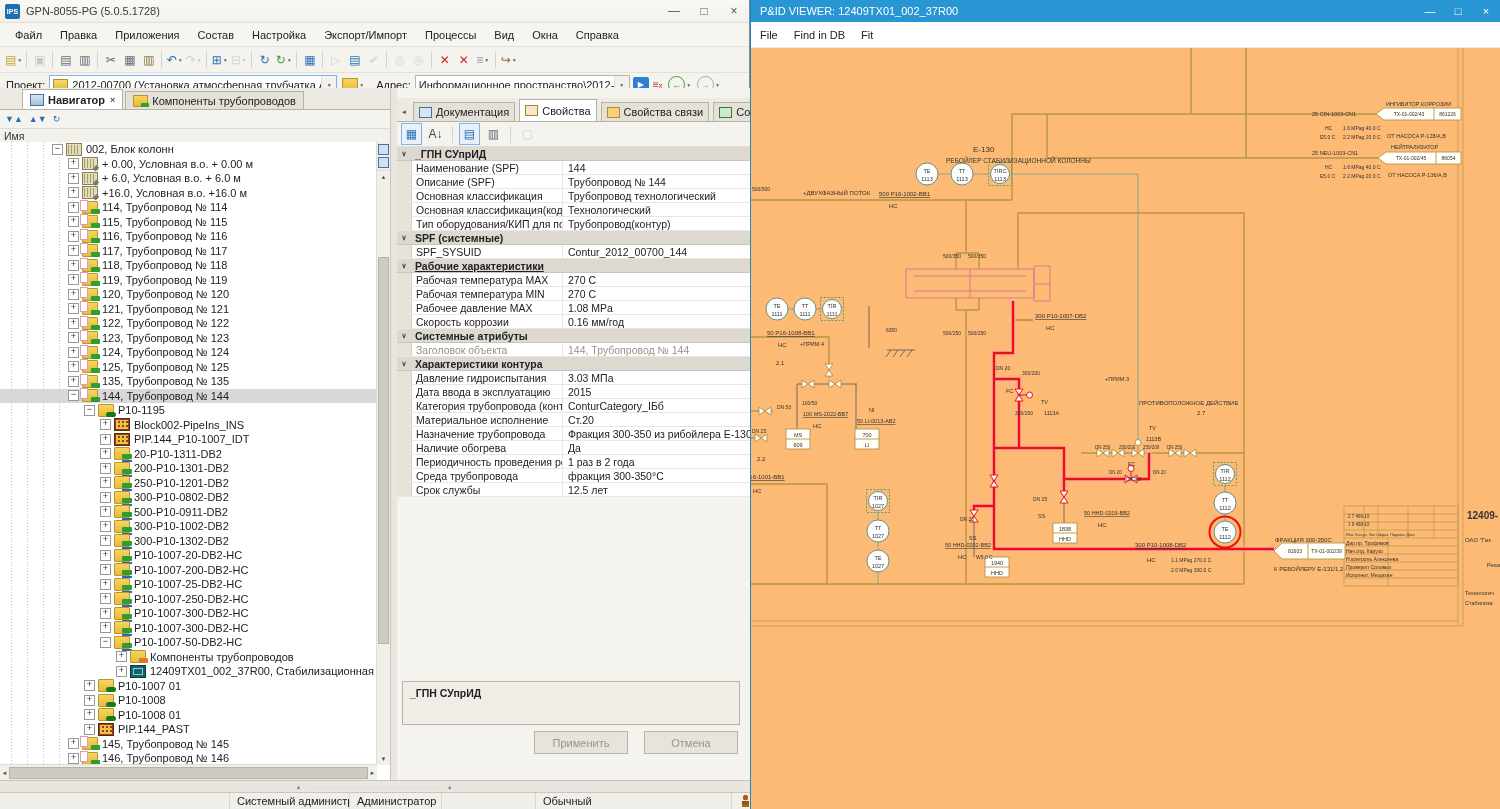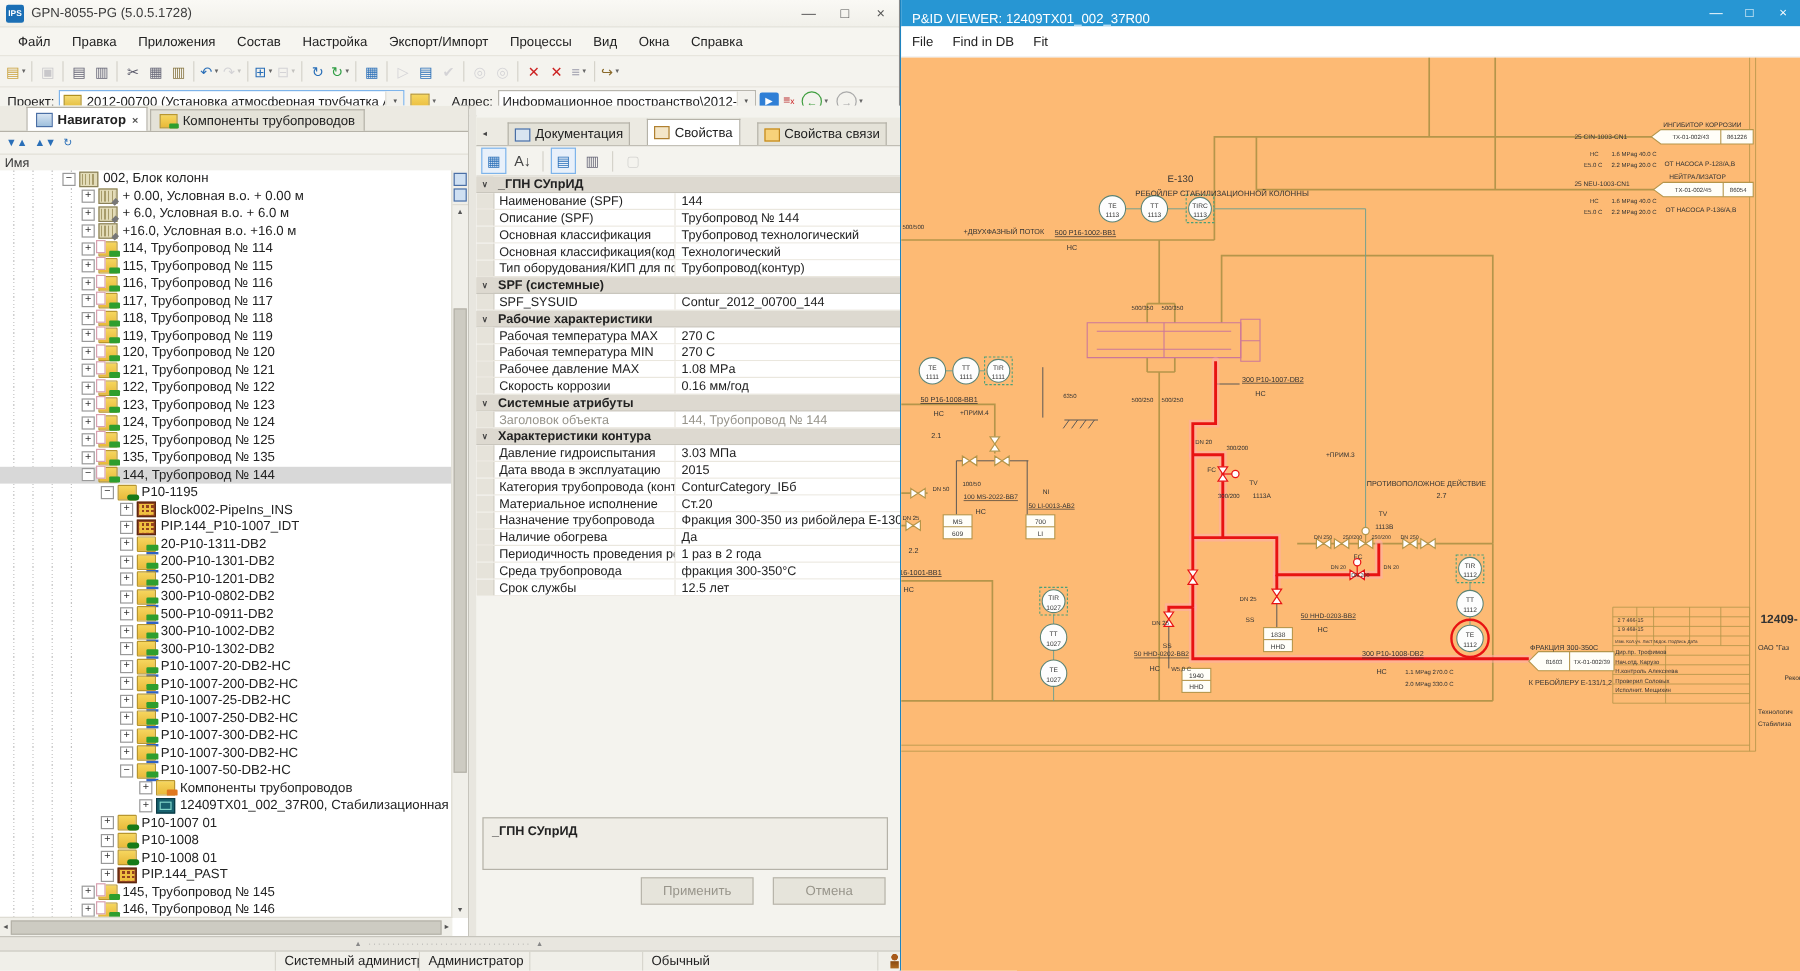--- a/index.html
+++ b/index.html
@@ -72,21 +72,21 @@
   .hscroll{position:absolute;left:0;right:13px;bottom:0;height:15px;background:#f0efe9;border-top:1px solid #dedcd3;display:flex;align-items:center}
   .harrow{width:13px;display:flex;align-items:center;justify-content:center;font-size:6px;color:#555}
   .hthumb{height:10px;background:#cdcbc2;border:1px solid #b5b2a8;width:505px}
   .minitools{height:26px;display:flex;flex-direction:column;align-items:center;gap:2px;padding-top:2px;border-bottom:1px solid #dedcd3}
   .minitools span{width:9px;height:9px;border:1px solid #4a6fa5;background:#cfe0f2;display:block}
   #split{position:absolute;left:391px;top:88px;width:6px;height:692px;background:#e8e6df}
   #bottomstrip{position:absolute;left:0;top:780px;width:750px;height:12px;background:#e8e6df;border-top:1px solid #c6c4bc;display:flex;align-items:center;justify-content:center;color:#888;font-size:6px;letter-spacing:2px}
   
   #props{position:absolute;left:397px;top:88px;width:353px;height:692px;background:#f4f3ee;box-sizing:border-box;padding-top:10px}
   .ptabs{height:23px;display:flex;align-items:flex-end;padding-left:2px;border-bottom:1px solid #b5b2a8;background:#eceae2;overflow:hidden}
-  .ptab{display:flex;align-items:center;gap:4px;padding:2px 5px;border:1px solid #b5b2a8;border-bottom:none;margin-left:14px;background:#e4e2d8;height:19px;box-sizing:border-box;white-space:nowrap}
+  .ptab{display:flex;align-items:center;gap:4px;padding:2px 5px;border:1px solid #b5b2a8;border-bottom:none;margin-left:4px;background:#e4e2d8;height:19px;box-sizing:border-box;white-space:nowrap}
   .ptab.active{background:#fff;height:22px}
   .chip{width:11px;height:9px;border:1px solid #666;flex:none}
   .chip.doc{background:#d8e4f0;border-color:#4a6fa5}
   .chip.form{background:#f4e6c8;border-color:#b08030}
   .chip.link{background:#f7d27a;border-color:#c08820}
   .chip.tree{background:#cde8cd;border-color:#2e7e2e}
   .pscroll{width:10px;height:19px;display:flex;align-items:center;justify-content:center;font-size:6px;color:#444;flex:none}
   .ptools{height:24px;display:flex;align-items:center;gap:3px;padding-left:4px;background:#f4f3ee;border-bottom:1px solid #e0ded6}
   .ptools .tbtn{border:1px solid transparent}
   .ptools .tbtn.boxed{border:1px solid #7eb4ea;background:#e8f0fa}
@@ -100,21 +100,21 @@
   .grow.dis .lab,.grow.dis .val{color:#96938a}
   #pdesc{position:absolute;left:5px;right:10px;bottom:55px;height:44px;border:1px solid #b5b2a8;background:#efede6;padding:5px 7px;font-weight:bold;font-size:10.5px;box-sizing:border-box}
   #pbtns{position:absolute;right:12px;bottom:26px;display:flex;gap:16px}
   .pbtn{width:92px;height:21px;background:#e6e4db;border:1px solid #b8b5ab;color:#98958b;display:flex;align-items:center;justify-content:center}
   
   #status{position:absolute;left:0;bottom:0;width:750px;height:17px;background:#f0efe9;border-top:1px solid #c9c7bf;display:flex;align-items:center;box-sizing:border-box}
   .spane{height:100%;display:flex;align-items:center;padding-left:7px;border-right:1px solid #d8d6ce;box-sizing:border-box;white-space:nowrap;overflow:hidden}
   .st-ico{width:9px;height:12px;margin-left:4px;background:radial-gradient(circle at 50% 22%,#a85a1a 0 2.5px,transparent 3px),linear-gradient(#8a4a10,#b06a20) 50% 100%/7px 6px no-repeat}
   
   #pid{position:absolute;left:750px;top:0;width:750px;height:809px;background:#fff;border-left:1px solid #1d84c0;box-sizing:border-box}
-  .pid-title{height:22px;background:#2796d3;color:#fff;display:flex;align-items:flex-end;padding-left:9px}
+  .pid-title{height:22px;background:#2796d3;color:#fff;display:flex;align-items:center;padding-left:9px}
   .pid-title .win-ctrl span{color:#fff;font-size:11px;width:28px}
   .pid-menu{height:25px;display:flex;align-items:center;background:#fff;border-bottom:1px solid #ececec;padding-left:9px;gap:16px;color:#222}
   #pid-canvas{position:relative;width:749px;height:762px;background:#fdba74}
   
   .tan{stroke:#b5954a;stroke-width:1.4;fill:none}
   .frame{stroke:#b5954a;stroke-width:.7;fill:none}
   .red{stroke:#e81212;stroke-width:2.4;fill:none}
   .redglow{stroke:#ffabab;stroke-width:6.5;fill:none;opacity:.55;stroke-linecap:round}
   .blk{stroke:#555;stroke-width:.8;fill:none}
   .teal{stroke:#6fa08f;stroke-width:.8;fill:none}
@@ -588,21 +588,21 @@
           <span class="gut">∨</span>
           <span class="lab" style="border-right: none;">SPF (системные)</span>
         </div>
         <div class="grow">
           <span class="gut"></span>
           <span class="lab">SPF_SYSUID</span>
           <span class="val">Contur_2012_00700_144</span>
         </div>
         <div class="grow group">
           <span class="gut">∨</span>
-          <span class="lab" style="border-right: none;">Рабочие характеристики</span>
+          <span class="lab" style="border-right: none; text-decoration: underline;">Рабочие характеристики</span>
         </div>
         <div class="grow">
           <span class="gut"></span>
           <span class="lab">Рабочая температура MAX</span>
           <span class="val">270 C</span>
         </div>
         <div class="grow">
           <span class="gut"></span>
           <span class="lab">Рабочая температура MIN</span>
           <span class="val">270 C</span>

